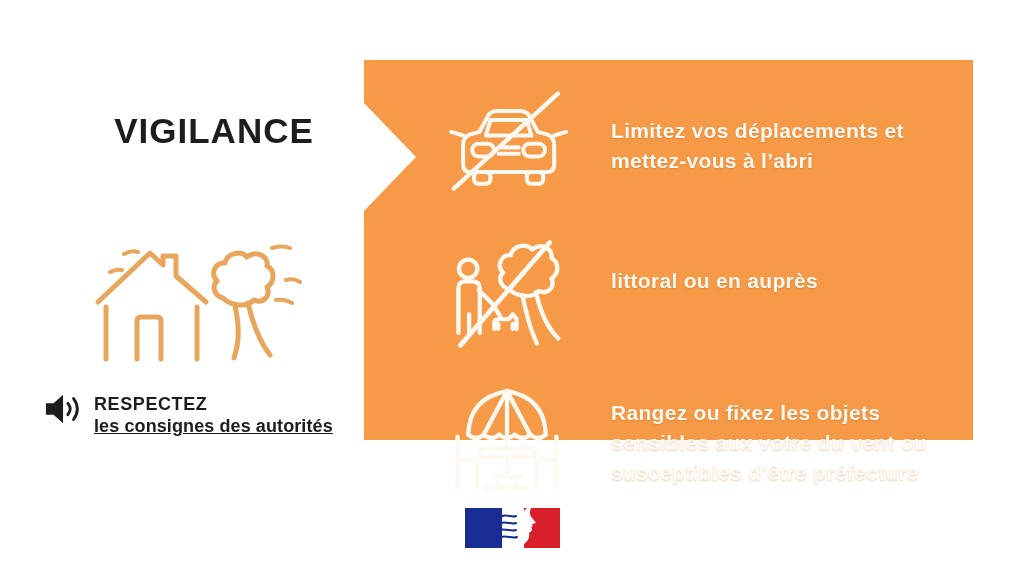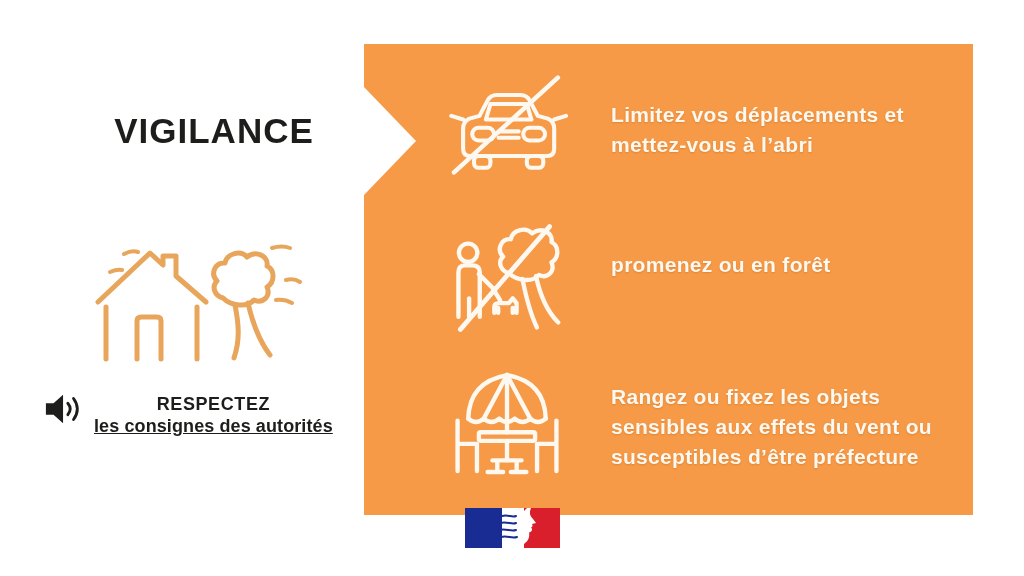--- a/index.html
+++ b/index.html
@@ -10,28 +10,28 @@
   }
   
   .title {
     position:absolute; left:30px; top:106px; width:352px; margin:8px;
     text-align:center; font-size:35px; line-height:33px;
     font-weight:bold; letter-spacing:1px; color:#1D1D1B;
   }
   .title span { display:block; }
   .illus { position:absolute; left:90px; top:240px; }
   .advice { position:absolute; display:flex; color:#1D1D1B; }
-  .advice-1 { left:44px; top:392px; gap:10px;text-align:center; }
+  .advice-1 { left:44px; top:392px; gap:10px; }
   .advice-2 { left:50px; top:445px; gap:16px; }
   .advice .txt { padding-top:2px; }
   .advice .heading { font-size:18px; font-weight:bold; letter-spacing:0.6px; line-height:21px; }
   .advice .line { font-size:18px; font-weight:bold; line-height:22px; letter-spacing:0.1px;text-decoration:underline; }
   
   .panel {
-    position:absolute; left:364px; top:44px; width:609px; height:471px;
+    position:absolute; left:364px; top:60px; width:609px; height:380px;
     background:#F79A47;
   }
   .panel-notch {
     position:absolute; left:0; top:43px; width:0; height:0;
     border-top:54px solid transparent;
     border-bottom:54px solid transparent;
     border-left:52px solid #FFFFFF;
   }
   .row-icon { position:absolute; }
   .icon-car      { left:77px; top:30px;  }
@@ -102,36 +102,36 @@
       <circle cx="28" cy="35" r="9.5"></circle>
       <path d="M18,101 L18,55 Q18,48 25,48 L32,48 Q40,48 40,55 L40,101"></path>
       <path d="M29,101 L29,82"></path>
       <path d="M39,57 L53,71 M53,71 L61,84"></path>
       <path d="M55,97 L55,91 Q55,87 60,87 L70,87 L74,82 L78,87 L78,97 M59,97 L59,92 M74,97 L74,92"></path>
       <path d="M70,56 C62,54 58,45 64,39 C57,32 62,20 72,21 C74,11 88,8 94,15 C103,8 116,14 114,24 C122,28 122,40 114,45 C118,54 110,62 101,58 C94,66 78,64 70,56 Z"></path>
       <path d="M84,62 C88,82 92,98 99,112 M98,59 C102,78 110,96 121,107"></path>
       <path d="M20,114 L112,8" stroke-width="5"></path>
     </svg>
     <div class="row-text row2-text">
-      <div class="line">promenez ou en forêt</div>
+      <div class="line">littoral ou en auprès</div>
     </div>
 
     <svg class="row-icon icon-parasol" width="126" height="122" viewBox="0 0 130 125" fill="none" stroke="#FDF8F0" stroke-width="4.5" stroke-linecap="round" stroke-linejoin="round">
       <path d="M25,58 Q26,20 65,13 Q104,20 105,58"></path>
       <path d="M25,58 Q33,65 41,58 Q49,65 57,58 Q65,65 73,58 Q81,65 89,58 Q97,65 105,58"></path>
       <path d="M65,13 L41,58 M65,13 L89,58"></path>
       <path d="M65,13 L65,72 M65,81 L65,101"></path>
       <rect x="36" y="72" width="58" height="9" rx="2"></rect>
       <path d="M50,101 L80,101 M55,101 L55,112 M75,101 L75,112 M45,113 L61,113 M69,113 L85,113"></path>
       <path d="M14,60 L14,112 M14,84 L34,84 M34,84 L34,112"></path>
       <path d="M116,60 L116,112 M116,84 L96,84 M96,84 L96,112"></path>
     </svg>
     <div class="row-text row3-text">
       <div class="line">Rangez ou fixez les objets</div>
-      <div class="line">sensibles aux effets du vent ou</div>
+      <div class="line">sensibles aux votre du vent ou</div>
       <div class="line">susceptibles d’être préfecture</div>
     </div>
   </div>
 
   <svg class="gov-logo" width="95" height="40" viewBox="0 0 95 40">
     <rect x="0" y="0" width="37" height="40" fill="#192C94"></rect>
     <rect x="37" y="0" width="22" height="40" fill="#FFFFFF"></rect>
     <rect x="59" y="0" width="36" height="40" fill="#DA1F2C"></rect>
     <path d="M50,40 C50,32 48,27 49,21 C50,13 54,7 59,3 L62,0 L66,0 C64,5 65,8 68,11 L71,15 L67,16 C68,17.5 67.5,19 66,19.5 C68,21 67,24 64,24.5 C65,29 63,33 60,35 C58,37 57,38.5 57,40 Z" fill="#FFFFFF"></path>
     <path d="M37,8 C43,6 47,10 51,8 M35,15 C42,13 47,17 51,15 M34,22 C41,20 46,24 51,22 M36,29 C42,27 47,31 52,29" stroke="#192C94" stroke-width="2" fill="none" stroke-linecap="round"></path>

